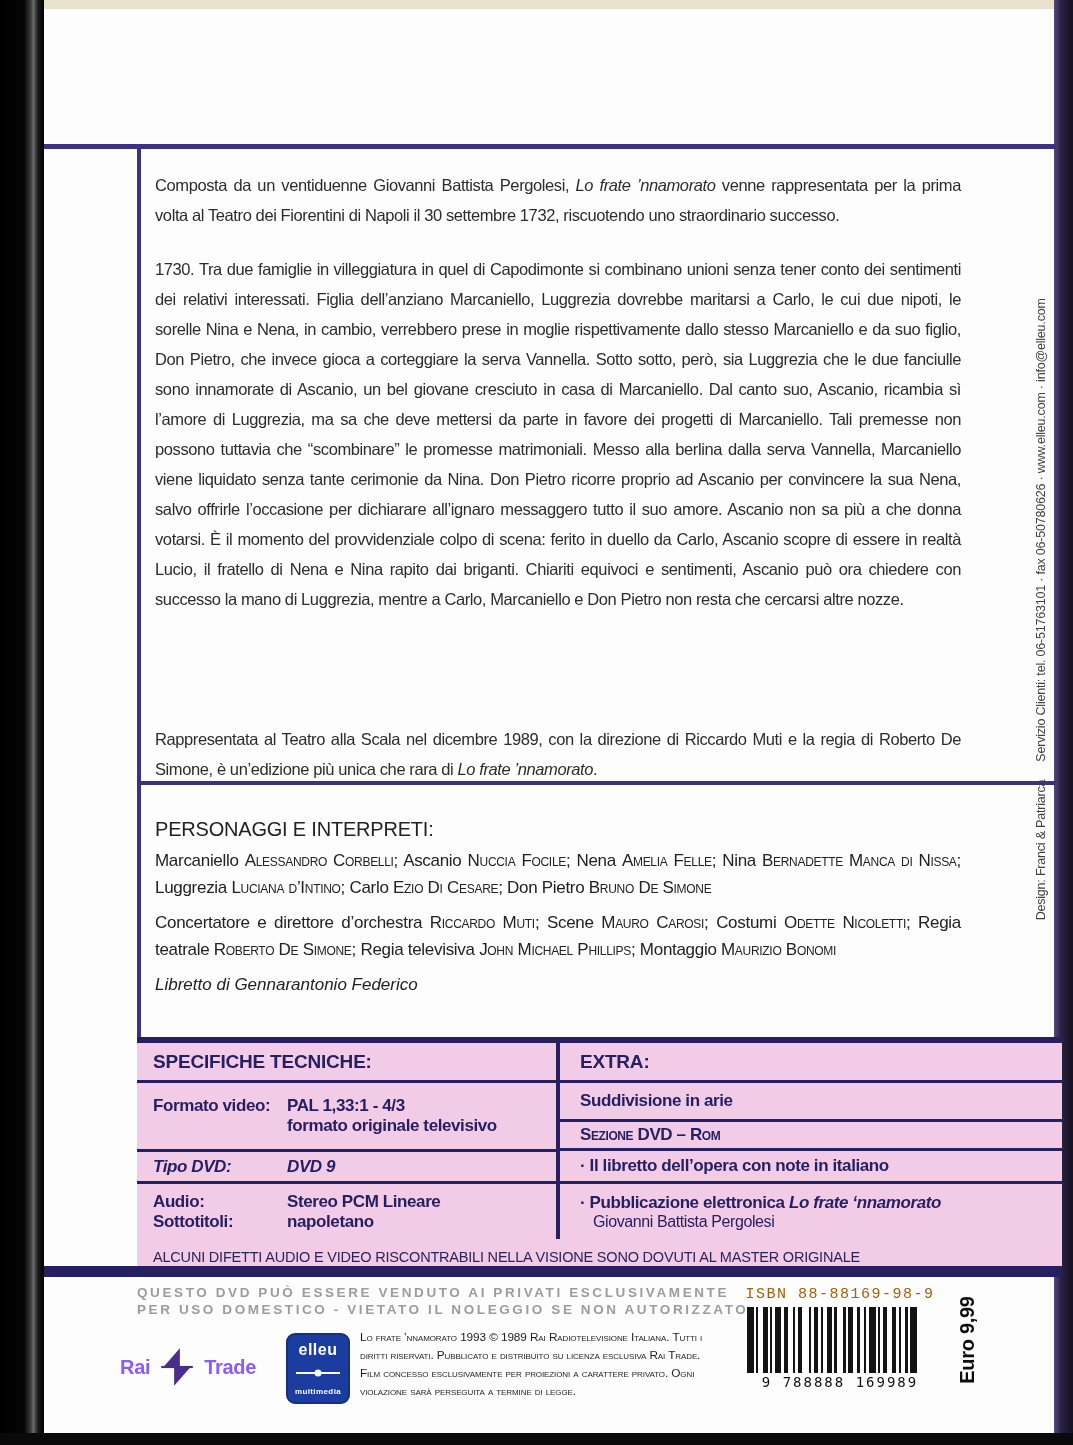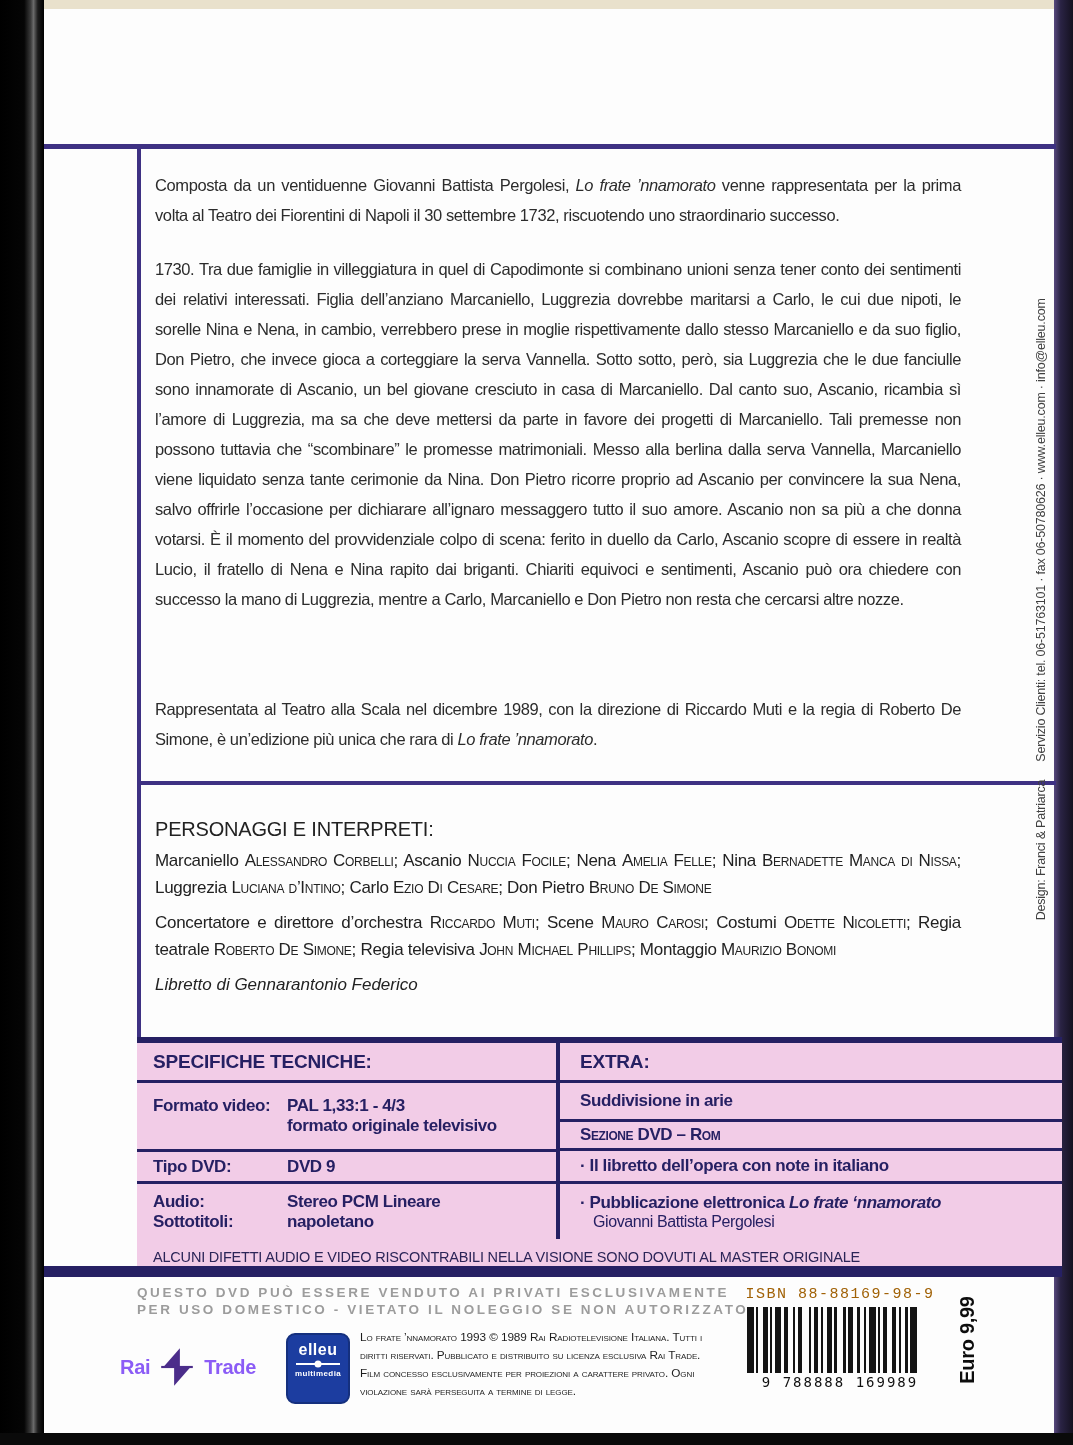--- a/index.html
+++ b/index.html
@@ -18,21 +18,21 @@
   
   .rule{position:absolute;background:#3e3183;}
   .rule-top{left:44px;top:144px;right:17px;height:5px;}
   .rule-vert{left:137px;top:144px;width:4px;height:895px;}
   .rule-mid{left:137px;top:781px;right:17px;height:4px;}
   .bar-bottom{position:absolute;left:44px;top:1266px;width:1018px;height:11px;background:#262063;}
   
   .copy{position:absolute;left:155px;width:806px;font-size:16.5px;line-height:30px;
     letter-spacing:-0.4px;text-align:justify;color:#2c2c2c;margin:0;}
   .copy em{font-style:italic;}
-  #p1{top:170px;} #p2{top:254px;} #p3{top:694px;}
+  #p1{top:170px;} #p2{top:254px;} #p3{top:724px;}
   
   .credits{position:absolute;left:155px;top:818px;width:806px;color:#222;}
   .credits-heading{font-size:20px;letter-spacing:-0.2px;margin:0 0 6px 0;font-weight:normal;}
   .cast{font-size:17px;line-height:27px;letter-spacing:-0.3px;margin:0 0 8px 0;text-align:justify;}
   .cast.crew{margin-bottom:12px;}
   .sc{font-variant:small-caps;}
   .libretto{font-style:italic;font-size:17px;margin:0 0 14px 0;}
   .foto{font-size:13.5px;margin:0;color:#2a2a2a;}
   
   .spec-table{position:absolute;left:137px;top:1037px;width:925px;height:231px;
@@ -51,21 +51,21 @@
     padding-left:16px;display:flex;align-items:center;
     font-size:14.5px;letter-spacing:-0.2px;color:#2b2457;}
   .extra-sub{font-weight:normal;padding-left:13px;font-size:16px;}
   
   .notice{position:absolute;left:137px;top:1284px;width:640px;
     font-size:13.5px;font-weight:bold;letter-spacing:2.6px;line-height:17px;color:#9c9c9c;}
   .raitrade{position:absolute;left:120px;top:1336px;width:150px;height:62px;
     display:flex;align-items:center;gap:4px;color:#8b5cf6;font-weight:800;font-size:20px;letter-spacing:-0.3px;}
   .elleu{position:absolute;left:286px;top:1333px;width:64px;height:71px;background:#1c3da0;
     border:2px solid #15307e;border-radius:9px;box-sizing:border-box;
-    display:flex;flex-direction:column;align-items:center;justify-content:space-between;padding:7px 5px 24px;}
+    display:flex;flex-direction:column;align-items:center;justify-content:space-between;padding:7px 5px 6px;}
   .elleu-name{color:#fff;font-weight:800;font-size:16px;letter-spacing:0.5px;line-height:1;}
   .elleu-line{position:relative;width:44px;height:2px;background:#fff;}
   .elleu-dot{position:absolute;left:50%;top:50%;transform:translate(-50%,-50%);
     width:7px;height:7px;border-radius:50%;background:#fff;}
   .elleu-sub{color:#fff;font-weight:bold;font-size:8px;letter-spacing:0.4px;line-height:1;}
   .legal{position:absolute;left:360px;top:1328px;width:348px;
     font-variant:small-caps;font-size:11.8px;line-height:18px;letter-spacing:-0.1px;color:#1d1d1d;}
   .isbn-block{position:absolute;left:733px;top:1286px;width:214px;text-align:center;}
   .isbn-text{font-family:Liberation Mono, monospace;font-size:15px;letter-spacing:1.5px;color:#a16207;white-space:nowrap;}
   .barcode-bars{height:66px;margin-top:4px;font-size:0;white-space:nowrap;text-align:left;padding-left:14px;}
@@ -113,21 +113,21 @@
       <div class="t-row" style="height:69px;">
         <div class="spec-line">
             <span class="spec-label">Formato video:</span>
             <span>PAL 1,33:1 - 4/3</span>
           </div>
         <div class="spec-line">
             <span class="spec-label"></span>
             <span>formato originale televisivo</span>
           </div>
       </div>
-      <div class="t-row" style="height:32px;">
+      <div class="t-row" style="height:32px;font-style:italic;">
         <div class="spec-line">
             <span class="spec-label">Tipo DVD:</span>
             <span>DVD 9</span>
           </div>
       </div>
       <div class="t-row" style="height:56px;border-bottom:none;">
         <div class="spec-line">
             <span class="spec-label">Audio:</span>
             <span>Stereo PCM Lineare</span>
           </div>

